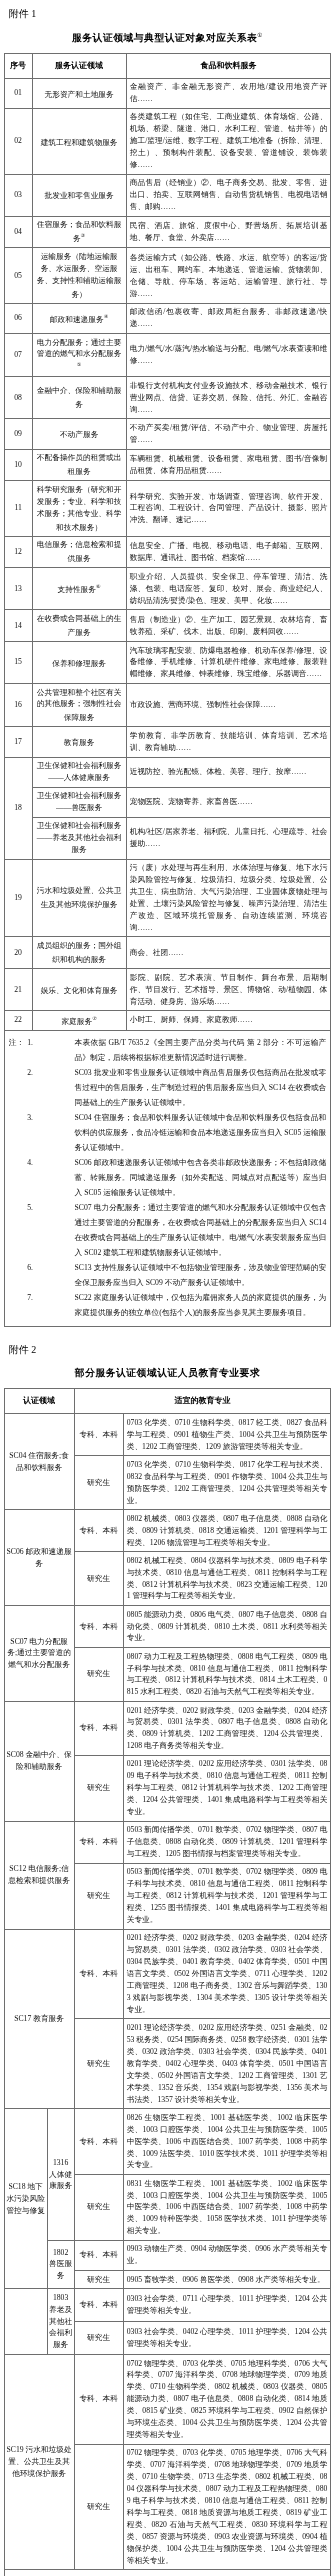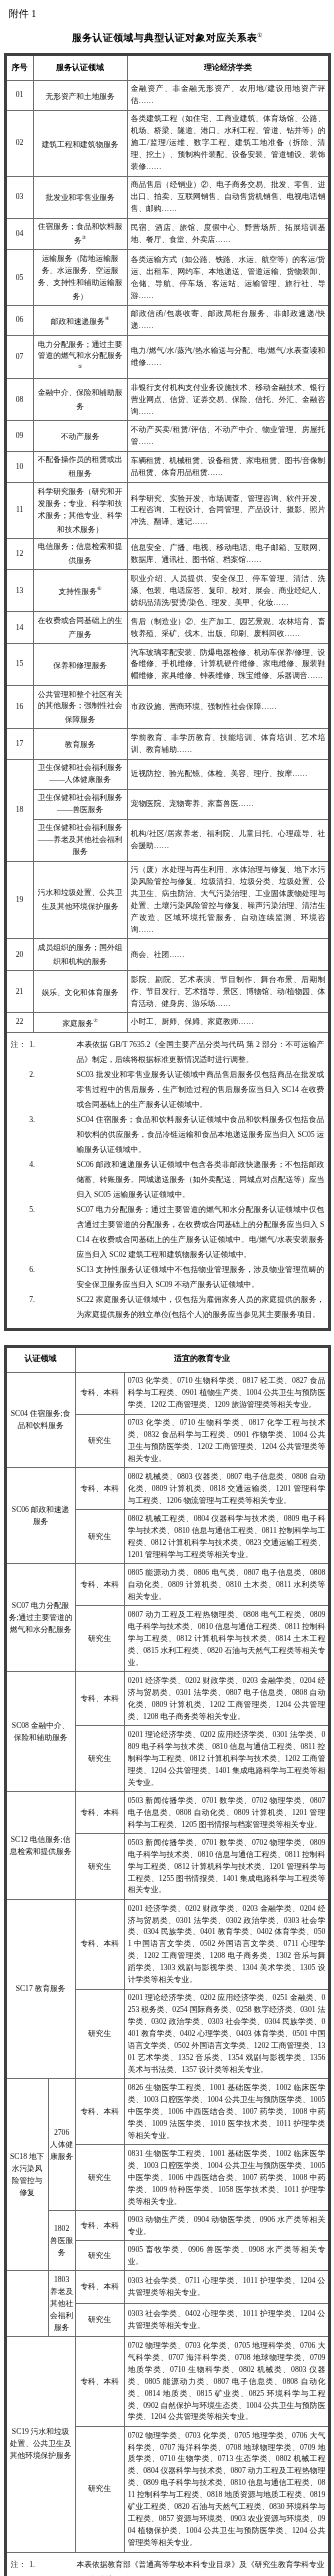--- a/index.html
+++ b/index.html
@@ -2,21 +2,21 @@
 <html style="font-size:8.2px"><head>
 <meta charset="utf-8">
 <style>
   html,body{margin:0;padding:0;background:#ffffff;}
   body{width:335px;color:#111;font-family:"Liberation Serif","DejaVu Serif",serif;}
   .page{padding:5.2px 3.6px 12.4px 3.6px;}
   .att-label{font-size:10px;color:#000;margin:2.1px 0 10.3px 5.2px;}
   .doc-title{text-align:center;font-weight:bold;font-size:9.8px;color:#000;
              font-family:"Liberation Sans","DejaVu Sans",sans-serif;margin:5.2px 0 8.2px 0;letter-spacing:0.5px;}
   .doc-title .sup{font-size:5.7px;vertical-align:super;font-weight:normal;}
-  table{width:100%;border-collapse:collapse;border:3px solid #404040;table-layout:fixed;}
+  table{width:100%;border-collapse:collapse;border:1px solid #404040;table-layout:fixed;}
   td,th{border:0.5px solid #6e6e6e;padding:2.6px 3.1px;font-size:7.7px;line-height:1.55;vertical-align:middle;
         word-break:break-all;}
   th{font-family:"Liberation Sans","DejaVu Sans",sans-serif;font-weight:bold;font-size:8px;
      padding:5.7px 2.1px;color:#000;}
   .c{text-align:center;}
   .obj{text-align:justify;}
   .sup{font-size:5.2px;vertical-align:super;}
   .fieldcell{text-align:center;}
   .branch{display:block;}
   .notes-cell{padding:4.1px 4.1px 6.2px 4.1px;}
@@ -41,21 +41,21 @@
   <table>
     <colgroup>
         <col style="width:28px">
         <col style="width:94px">
         <col>
       </colgroup>
     <tbody>
         <tr>
       <th>序号</th>
       <th>服务认证领域</th>
-      <th>理论经济学类</th>
+      <th>食品和饮料服务</th>
     </tr>
 
     <tr>
       <td class="c">01</td>
       <td class="fieldcell"><span>无形资产和土地服务</span><span class="sup"></span></td>
       <td class="obj">金融资产、非金融无形资产、农用地/建设用地资产评估……</td>
     </tr>
     <tr>
       <td class="c">02</td>
       <td class="fieldcell"><span>建筑工程和建筑物服务</span><span class="sup"></span></td>
@@ -218,20 +218,22 @@
           <span class="nn">7.</span>
           <span class="nt">SC22 家庭服务认证领域中，仅包括为雇佣家务人员的家庭提供的服务，为家庭提供服务的独立单位(包括个人)的服务应当参见其主要服务项目。</span>
         </div>
       </td>
     </tr>
   </tbody>
     </table>
 
   <div class="gap"></div>
 
+  <div class="att-label">附件 2</div>
+  <div class="doc-title">部分服务认证领域认证人员教育专业要求</div>
 
   <table>
     <colgroup>
         <col style="width:43px">
         <col style="width:27px">
         <col style="width:49px">
         <col>
       </colgroup>
     <tbody>
         <tr>
@@ -294,21 +296,21 @@
       <td class="c">专科、本科</td>
       <td class="obj">0201 经济学类、0202 财政学类、0203 金融学类、0204 经济与贸易类、0301 法学类、0302 政治学类、0303 社会学类、0304 民族学类、0401 教育学类、0402 体育学类、0501 中国语言文学类、0502 外国语言文学类、0711 心理学类、1202 工商管理类、1208 电子商务类、1302 音乐与舞蹈学类、1303 戏剧与影视学类、1304 美术学类、1305 设计学类等相关专业。</td>
     </tr>
     <tr>
       <td class="c">研究生</td>
       <td class="obj">0201 理论经济学类、0202 应用经济学类、0251 金融类、0253 税务类、0254 国际商务类、0258 数字经济类、0301 法学类、0302 政治学类、0303 社会学类、0304 民族学类、0401 教育学类、0402 心理学类、0403 体育学类、0501 中国语言文学类、0502 外国语言文学类、1202 工商管理类、1301 艺术学类、1352 音乐类、1354 戏剧与影视学类、1356 美术与书法类、1357 设计类等相关专业。</td>
     </tr>
 
     <tr>
       <td rowspan="4" class="t2-field">SC18 地下水污染风险管控与修复</td>
-      <td rowspan="2" class="t2-code">2706 人体健康服务</td>
+      <td rowspan="2" class="t2-code">1316 人体健康服务</td>
       <td class="c">专科、本科</td>
       <td class="obj">0826 生物医学工程类、1001 基础医学类、1002 临床医学类、1003 口腔医学类、1004 公共卫生与预防医学类、1005 中医学类、1006 中西医结合类、1007 药学类、1008 中药学类、1009 法医学类、1010 医学技术类、1011 护理学类等相关专业。</td>
     </tr>
     <tr>
       <td class="c">研究生</td>
       <td class="obj">0831 生物医学工程类、1001 基础医学类、1002 临床医学类、1003 口腔医学类、1004 公共卫生与预防医学类、1005 中医学类、1006 中西医结合类、1007 药学类、1008 中药学类、1009 特种医学类、1058 医学技术类、1011 护理学类等相关专业。</td>
     </tr>
     <tr>
       <td rowspan="2" class="t2-code">1802 兽医服务</td>
       <td class="c">专科、本科</td>

